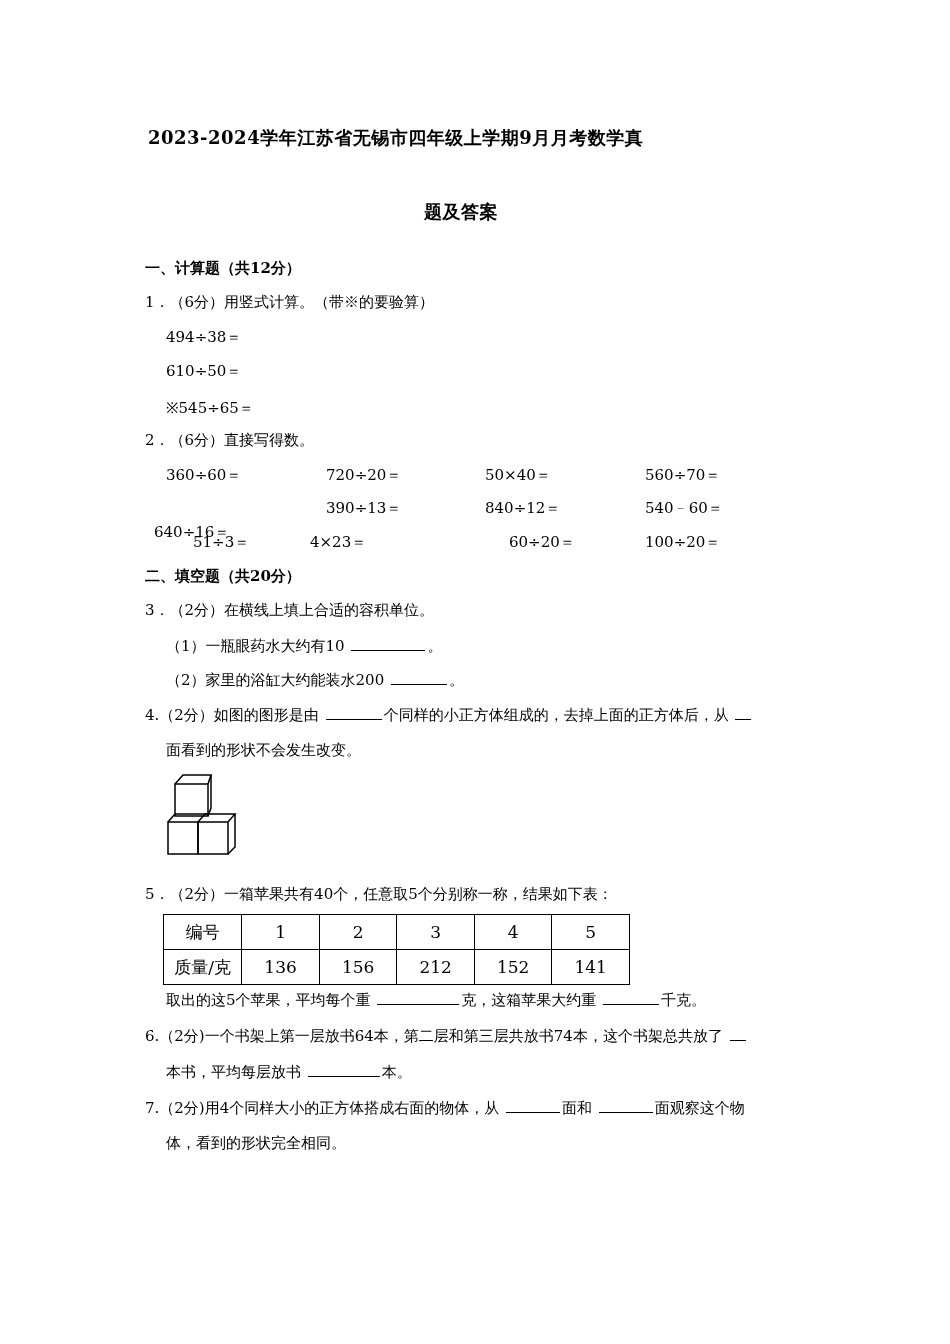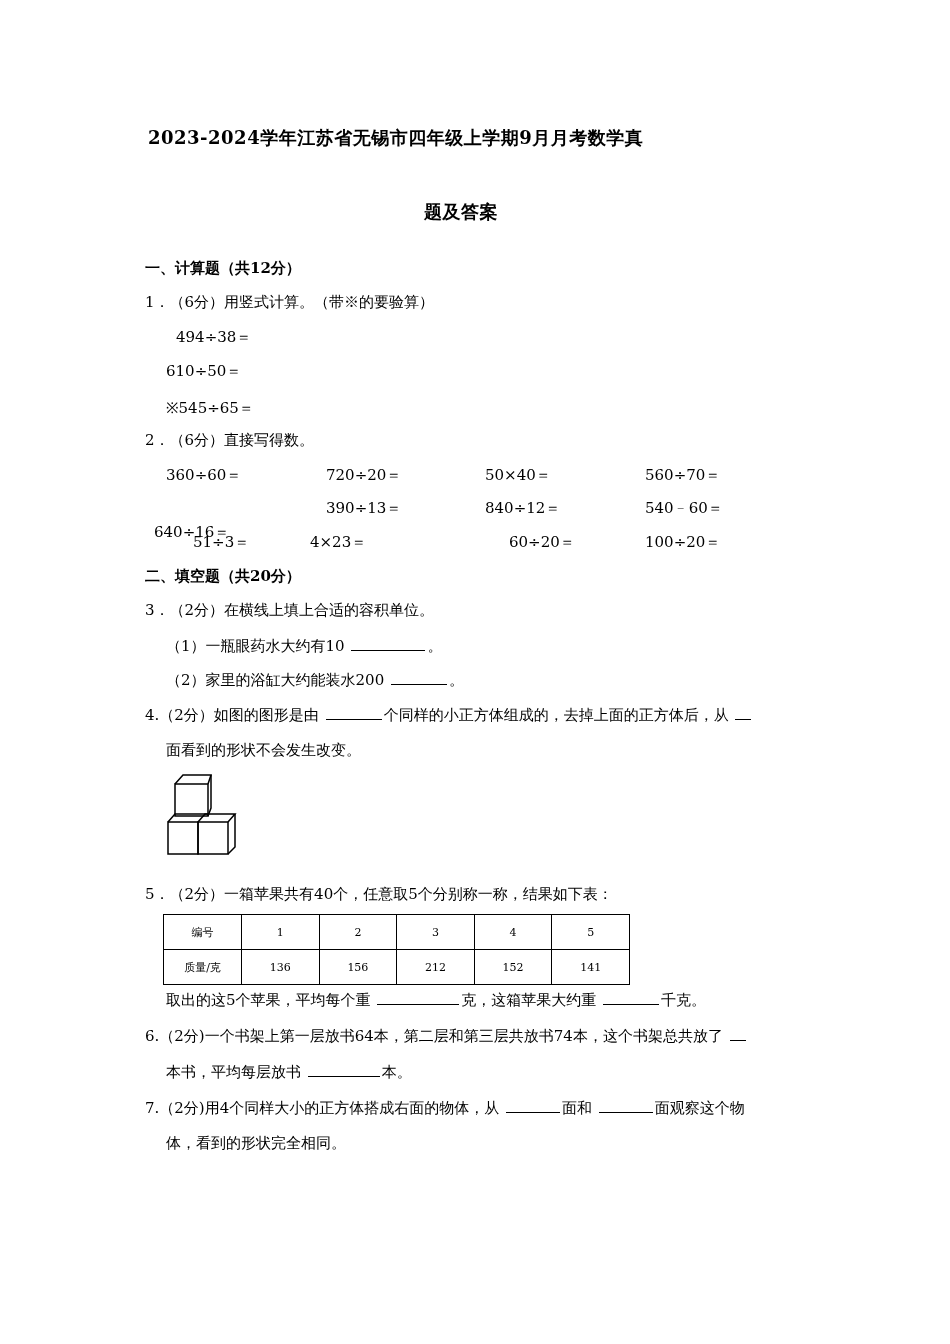--- a/index.html
+++ b/index.html
@@ -3,33 +3,33 @@
   <meta charset="utf-8">
   <style>
     html, body { margin: 0; padding: 0; background: #ffffff; }
     body { width: 950px; height: 1344px; position: relative; overflow: hidden;
            font-family: "DejaVu Serif", "Liberation Serif", serif; color: #000; }
     .abs { position: absolute; white-space: nowrap; }
     .title { font-size: 18px; font-weight: bold; letter-spacing: 0.5px; }
     .section { font-size: 15px; font-weight: bold; }
     .q { font-size: 15px; }
     .blank { display: inline-block; border-bottom: 1px solid #000; height: 14px; vertical-align: baseline; margin: 0 2px; }
-    table.data { border-collapse: collapse; font-size: 11px; padding-left: 16px; }
+    table.data { border-collapse: collapse; font-size: 17px; padding-left: 16px; }
     table.data td { border: 1.5px solid #000; text-align: center; height: 34px; padding: 0; }
   </style>
 </head>
 <body>
 
 <div class="abs title" style="left:148px; top:126px;">2023-2024学年江苏省无锡市四年级上学期9月月考数学真</div>
 <div class="abs title" style="left:424px; top:200px;">题及答案</div>
 
 <div class="abs section" style="left:145px; top:259px;">一、计算题（共12分）</div>
 
 <div class="abs q" style="left:145px; top:293px;">1．（6分）用竖式计算。（带※的要验算）</div>
-<div class="abs q" style="left:176px; top:328px;">494÷38＝</div>
+<div class="abs q" style="left:166px; top:328px;">494÷38＝</div>
 <div class="abs q" style="left:166px; top:362px;">610÷50＝</div>
 <div class="abs q" style="left:166px; top:397px;">※545÷65＝</div>
 
 <div class="abs q" style="left:145px; top:431px;">2．（6分）直接写得数。</div>
 <div class="abs q" style="left:166px; top:466px;">360÷60＝</div>
 <div class="abs q" style="left:326px; top:466px;">720÷20＝</div>
 <div class="abs q" style="left:485px; top:466px;">50×40＝</div>
 <div class="abs q" style="left:645px; top:466px;">560÷70＝</div>
 <div class="abs q" style="left:154px; top:499px;margin-top:24px;">640÷16＝</div>
 <div class="abs q" style="left:326px; top:499px;">390÷13＝</div>

